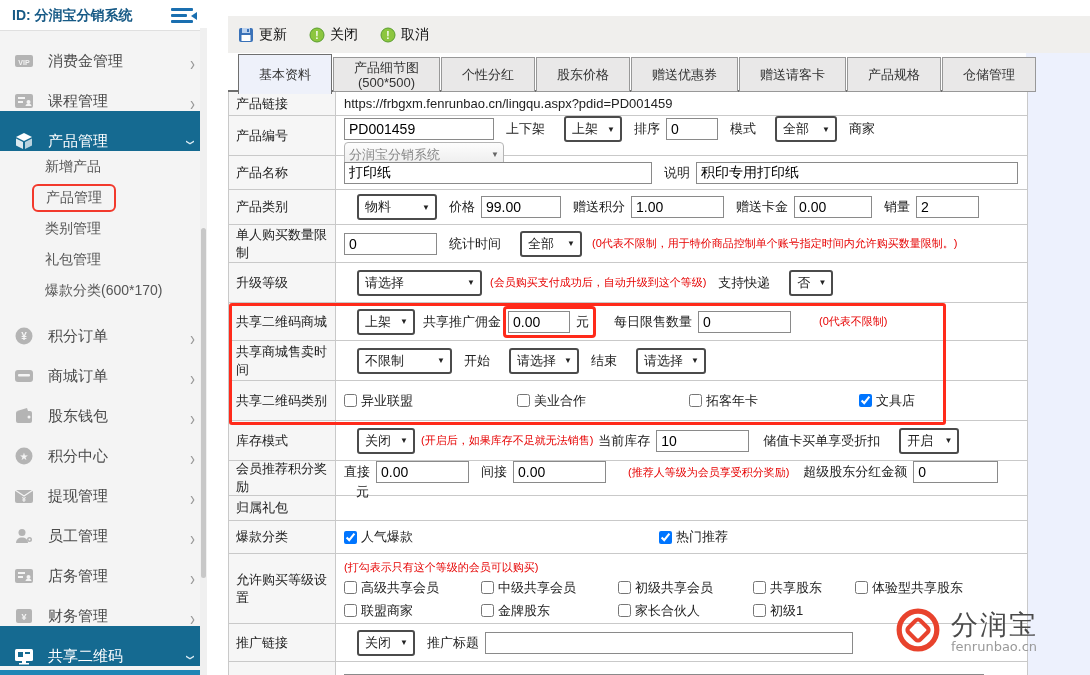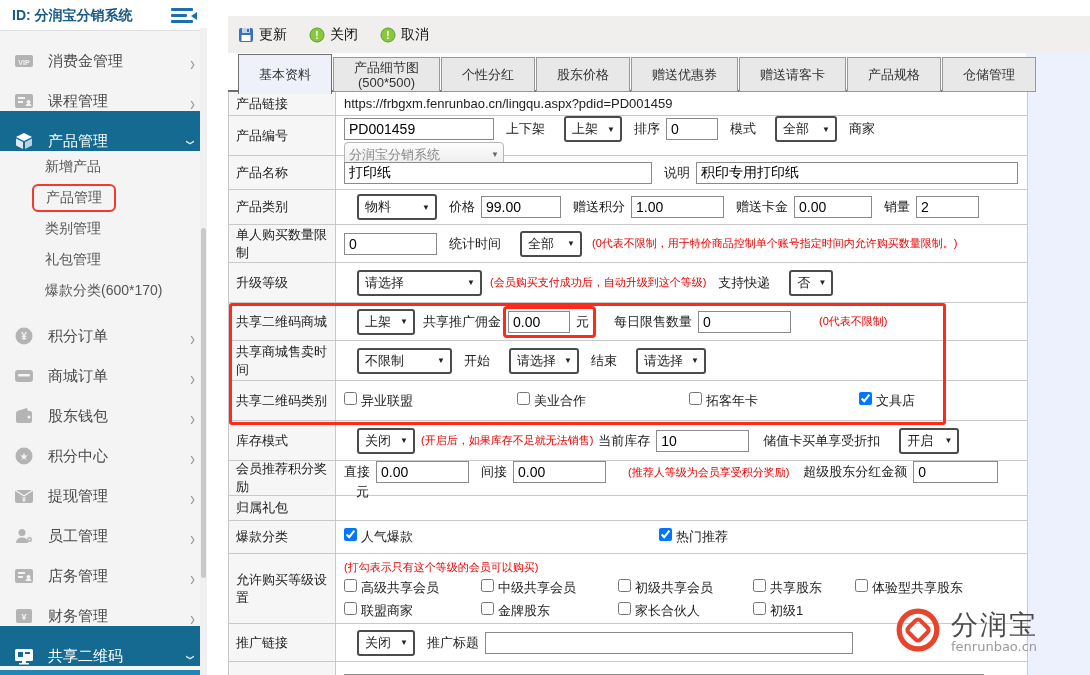--- a/index.html
+++ b/index.html
@@ -40,21 +40,21 @@
   .tab.active{background:#eef1fa;border:1px solid #6f6f6f;border-bottom:none;height:39px;margin-bottom:-2px;z-index:3;}
   
   .ftable{position:absolute;left:21px;top:92px;width:798px;bottom:0;border-left:1px solid #c9c9c9;border-right:1px solid #c9c9c9;overflow:hidden;background:#fff;}
   .frow{display:flex;border-bottom:1px solid #c9c9c9;box-sizing:border-box;}
   .fl{width:107px;flex:none;background:#f6f6f6;border-right:1px solid #c9c9c9;display:flex;align-items:center;padding-left:7px;font-size:13px;color:#222;box-sizing:border-box;}
   .fc{flex:1;display:flex;align-items:center;padding-left:8px;font-size:13px;position:relative;flex-wrap:wrap;}
   .inp{height:22px;border:1px solid #8a8a8a;font-size:14px;padding:0 4px;box-sizing:border-box;font-family:inherit;background:#fff;}
   .sel{display:inline-flex;align-items:center;justify-content:space-between;border:2px solid #4b4b4b;border-radius:3px;background:#fff;height:26px;padding:0 5px 0 6px;font-size:13px;box-sizing:border-box;cursor:pointer;margin-left:13px;}
   .sel .car{font-size:8px;margin-left:6px;color:#222;}
   .note{color:#e60000;font-size:11px;}
-  .cb{display:inline-flex;align-items:flex-start;font-size:13px;}
+  .cb{display:inline-flex;align-items:center;font-size:13px;}
   .cb input{width:13px;height:13px;margin:0 4px 0 0;}
   .combo{display:inline-flex;align-items:center;justify-content:space-between;width:160px;height:25px;border:1px solid #b5b5b5;border-radius:4px;background:linear-gradient(#fdfdfd,#ececec);padding:0 4px;font-size:13px;color:#888;cursor:pointer;box-sizing:border-box;}
   .combo .car{font-size:8px;color:#666;}
   .mlbl{margin:0 6px 0 12px;white-space:nowrap;}
   .mlbl.first{margin-left:0;}
   .redframe{position:absolute;left:229px;top:305px;width:711px;height:115px;border:3px solid #ff2a1a;border-radius:3px;pointer-events:none;z-index:6;}
   .redinp{display:inline-flex;align-items:center;border:3px solid #ff2a1a;border-radius:4px;padding:2px 4px 2px 2px;margin:0 2px;}
   .redinp .inp{border:1px solid #8a8a8a;}
   .redinp .yuan{margin-left:6px;}
   .logo{position:absolute;right:52px;bottom:18px;display:flex;align-items:center;z-index:5;}

